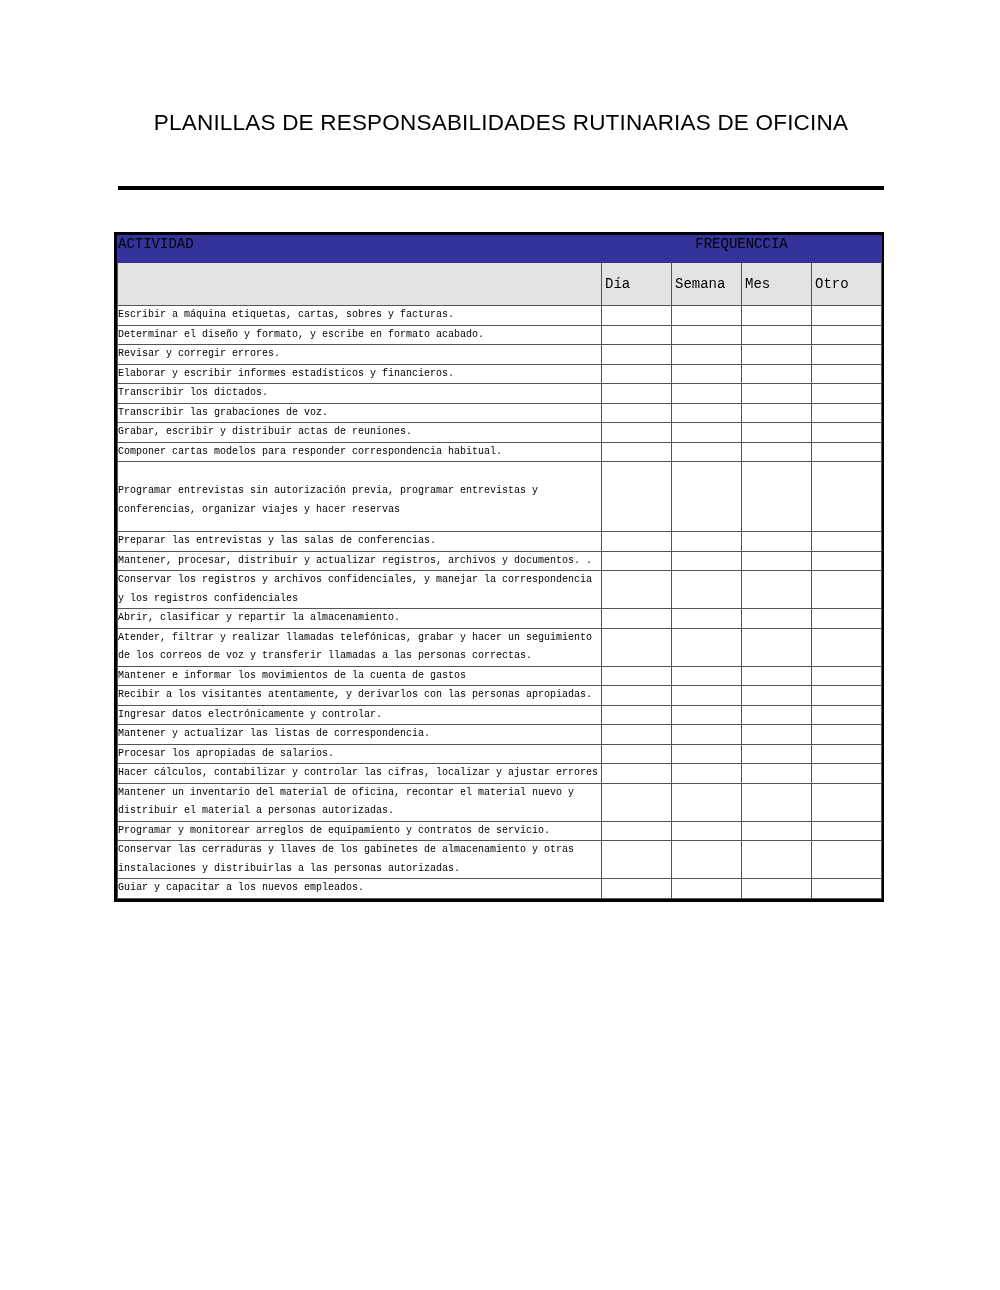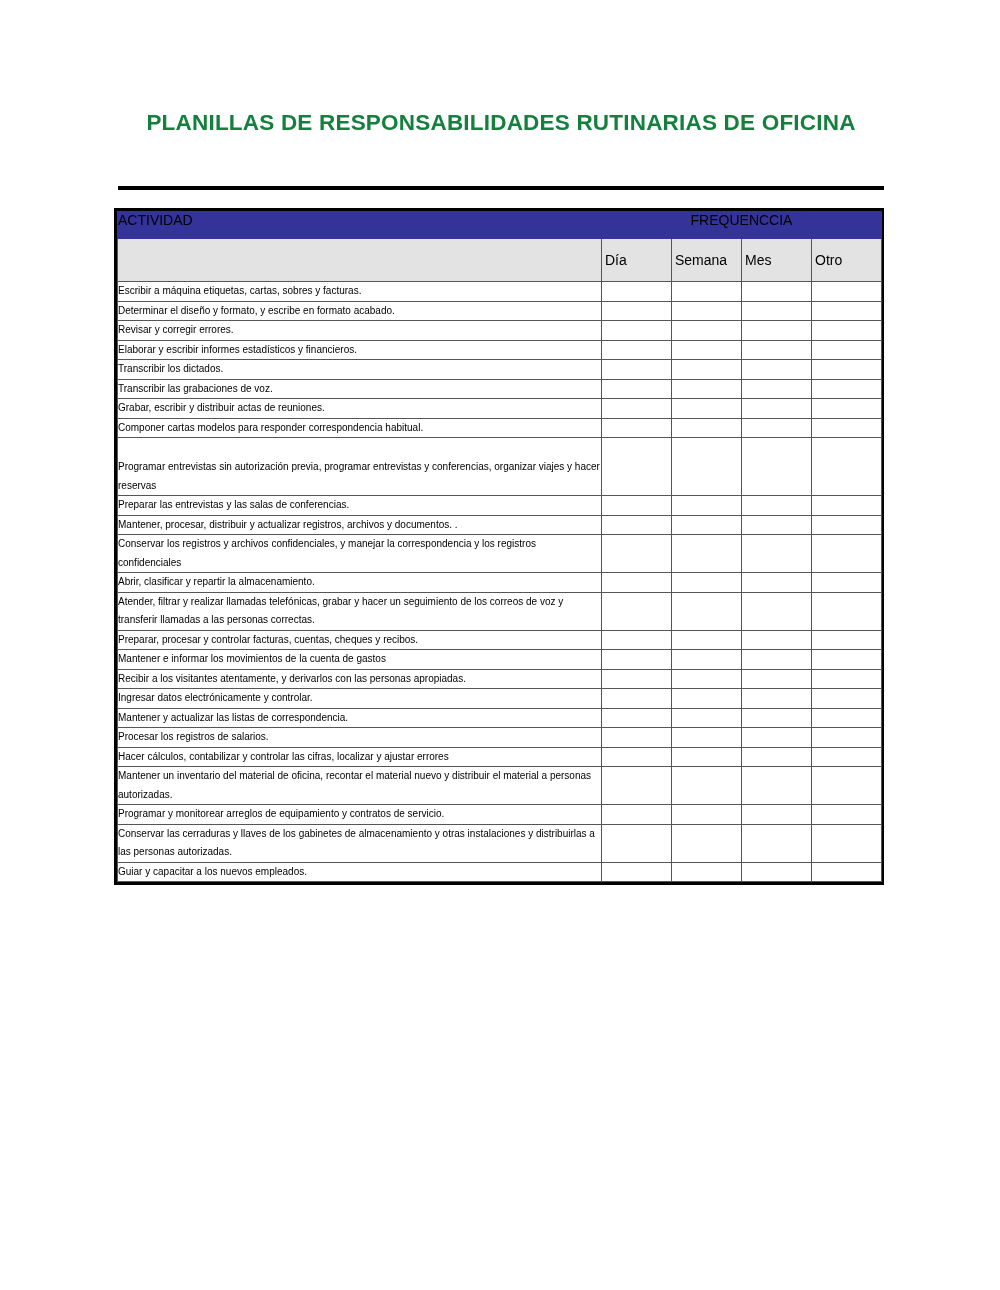--- a/index.html
+++ b/index.html
@@ -25,44 +25,45 @@
   
   .title-block {
     position: absolute;
     left: 118px;
     top: 108px;
     width: 766px;
   }
   .doc-title {
     margin: 0;
     font-size: 22.5px;
-    font-weight: bold;
+    font-weight: normal;
     line-height: 30px;
     text-align: center;
     letter-spacing: 0.2px;
-    color: #15803d;
+    color: #000000;
   }
   .title-rule {
     position: absolute;
     left: 118px;
     top: 186px;
     width: 766px;
     height: 4px;
     background: #000000;
   }
 
   
   .table-wrap {
     position: absolute;
     left: 114px;
-    top: 208px;
+    top: 232px;
     width: 770px;
     border: 3px solid #000000;
     box-sizing: border-box;
     background: #ffffff;
+    font-family: Liberation Mono, monospace;
   }
   table.checklist {
     width: 100%;
     border-collapse: collapse;
     table-layout: fixed;
     background: #ffffff;
   }
   table.checklist col.c-act  { width: 484px; }
   table.checklist col.c-freq { width: 70px; }
 
@@ -111,20 +112,21 @@
     line-height: 18.5px;
     padding: 2px 6px 3px 9px;
     text-align: left;
     word-wrap: break-word;
   }
   td.mark-cell {
     background: #ffffff;
   }
   tr.pad-row td.act-cell {
     padding-top: 20px;
+    padding-bottom: 12px;
   }
 </style>
 </head>
 <body>
 
 <div class="page">
 
   <div class="title-block">
     <h1 class="doc-title">PLANILLAS DE RESPONSABILIDADES RUTINARIAS DE OFICINA</h1>
   </div>
@@ -246,27 +248,20 @@
             <td class="mark-cell"></td>
           </tr>
           <tr>
             <td class="act-cell">Atender, filtrar y realizar llamadas telefónicas, grabar y hacer un seguimiento de los correos de voz y transferir llamadas a las personas correctas.</td>
             <td class="mark-cell"></td>
             <td class="mark-cell"></td>
             <td class="mark-cell"></td>
             <td class="mark-cell"></td>
           </tr>
           <tr>
-            <td class="act-cell">Preparar, procesar y controlar facturas, cuentas, cheques y recibos.</td>
-            <td class="mark-cell"></td>
-            <td class="mark-cell"></td>
-            <td class="mark-cell"></td>
-            <td class="mark-cell"></td>
-          </tr>
-          <tr>
             <td class="act-cell">Mantener e informar los movimientos de la cuenta de gastos</td>
             <td class="mark-cell"></td>
             <td class="mark-cell"></td>
             <td class="mark-cell"></td>
             <td class="mark-cell"></td>
           </tr>
           <tr>
             <td class="act-cell">Recibir a los visitantes atentamente, y derivarlos con las personas apropiadas.</td>
             <td class="mark-cell"></td>
             <td class="mark-cell"></td>
@@ -281,21 +276,21 @@
             <td class="mark-cell"></td>
           </tr>
           <tr>
             <td class="act-cell">Mantener y actualizar las listas de correspondencia.</td>
             <td class="mark-cell"></td>
             <td class="mark-cell"></td>
             <td class="mark-cell"></td>
             <td class="mark-cell"></td>
           </tr>
           <tr>
-            <td class="act-cell">Procesar los registros de salarios.</td>
+            <td class="act-cell">Procesar los apropiadas de salarios.</td>
             <td class="mark-cell"></td>
             <td class="mark-cell"></td>
             <td class="mark-cell"></td>
             <td class="mark-cell"></td>
           </tr>
           <tr>
             <td class="act-cell">Hacer cálculos, contabilizar y controlar las cifras, localizar y ajustar errores</td>
             <td class="mark-cell"></td>
             <td class="mark-cell"></td>
             <td class="mark-cell"></td>

